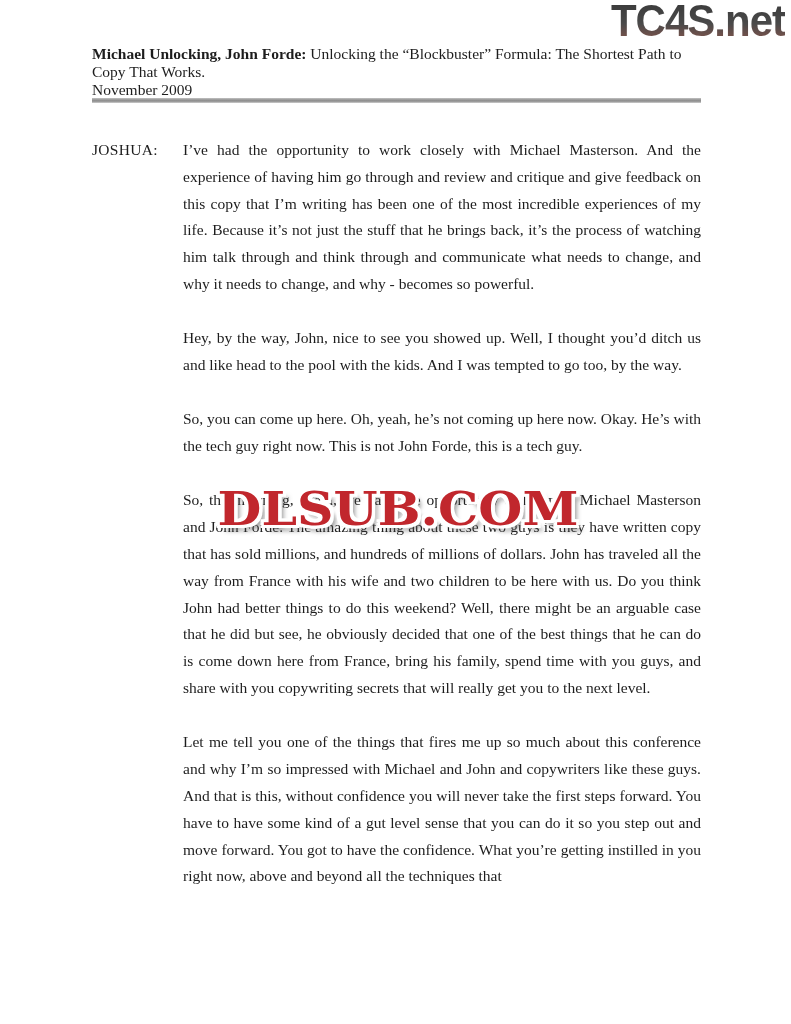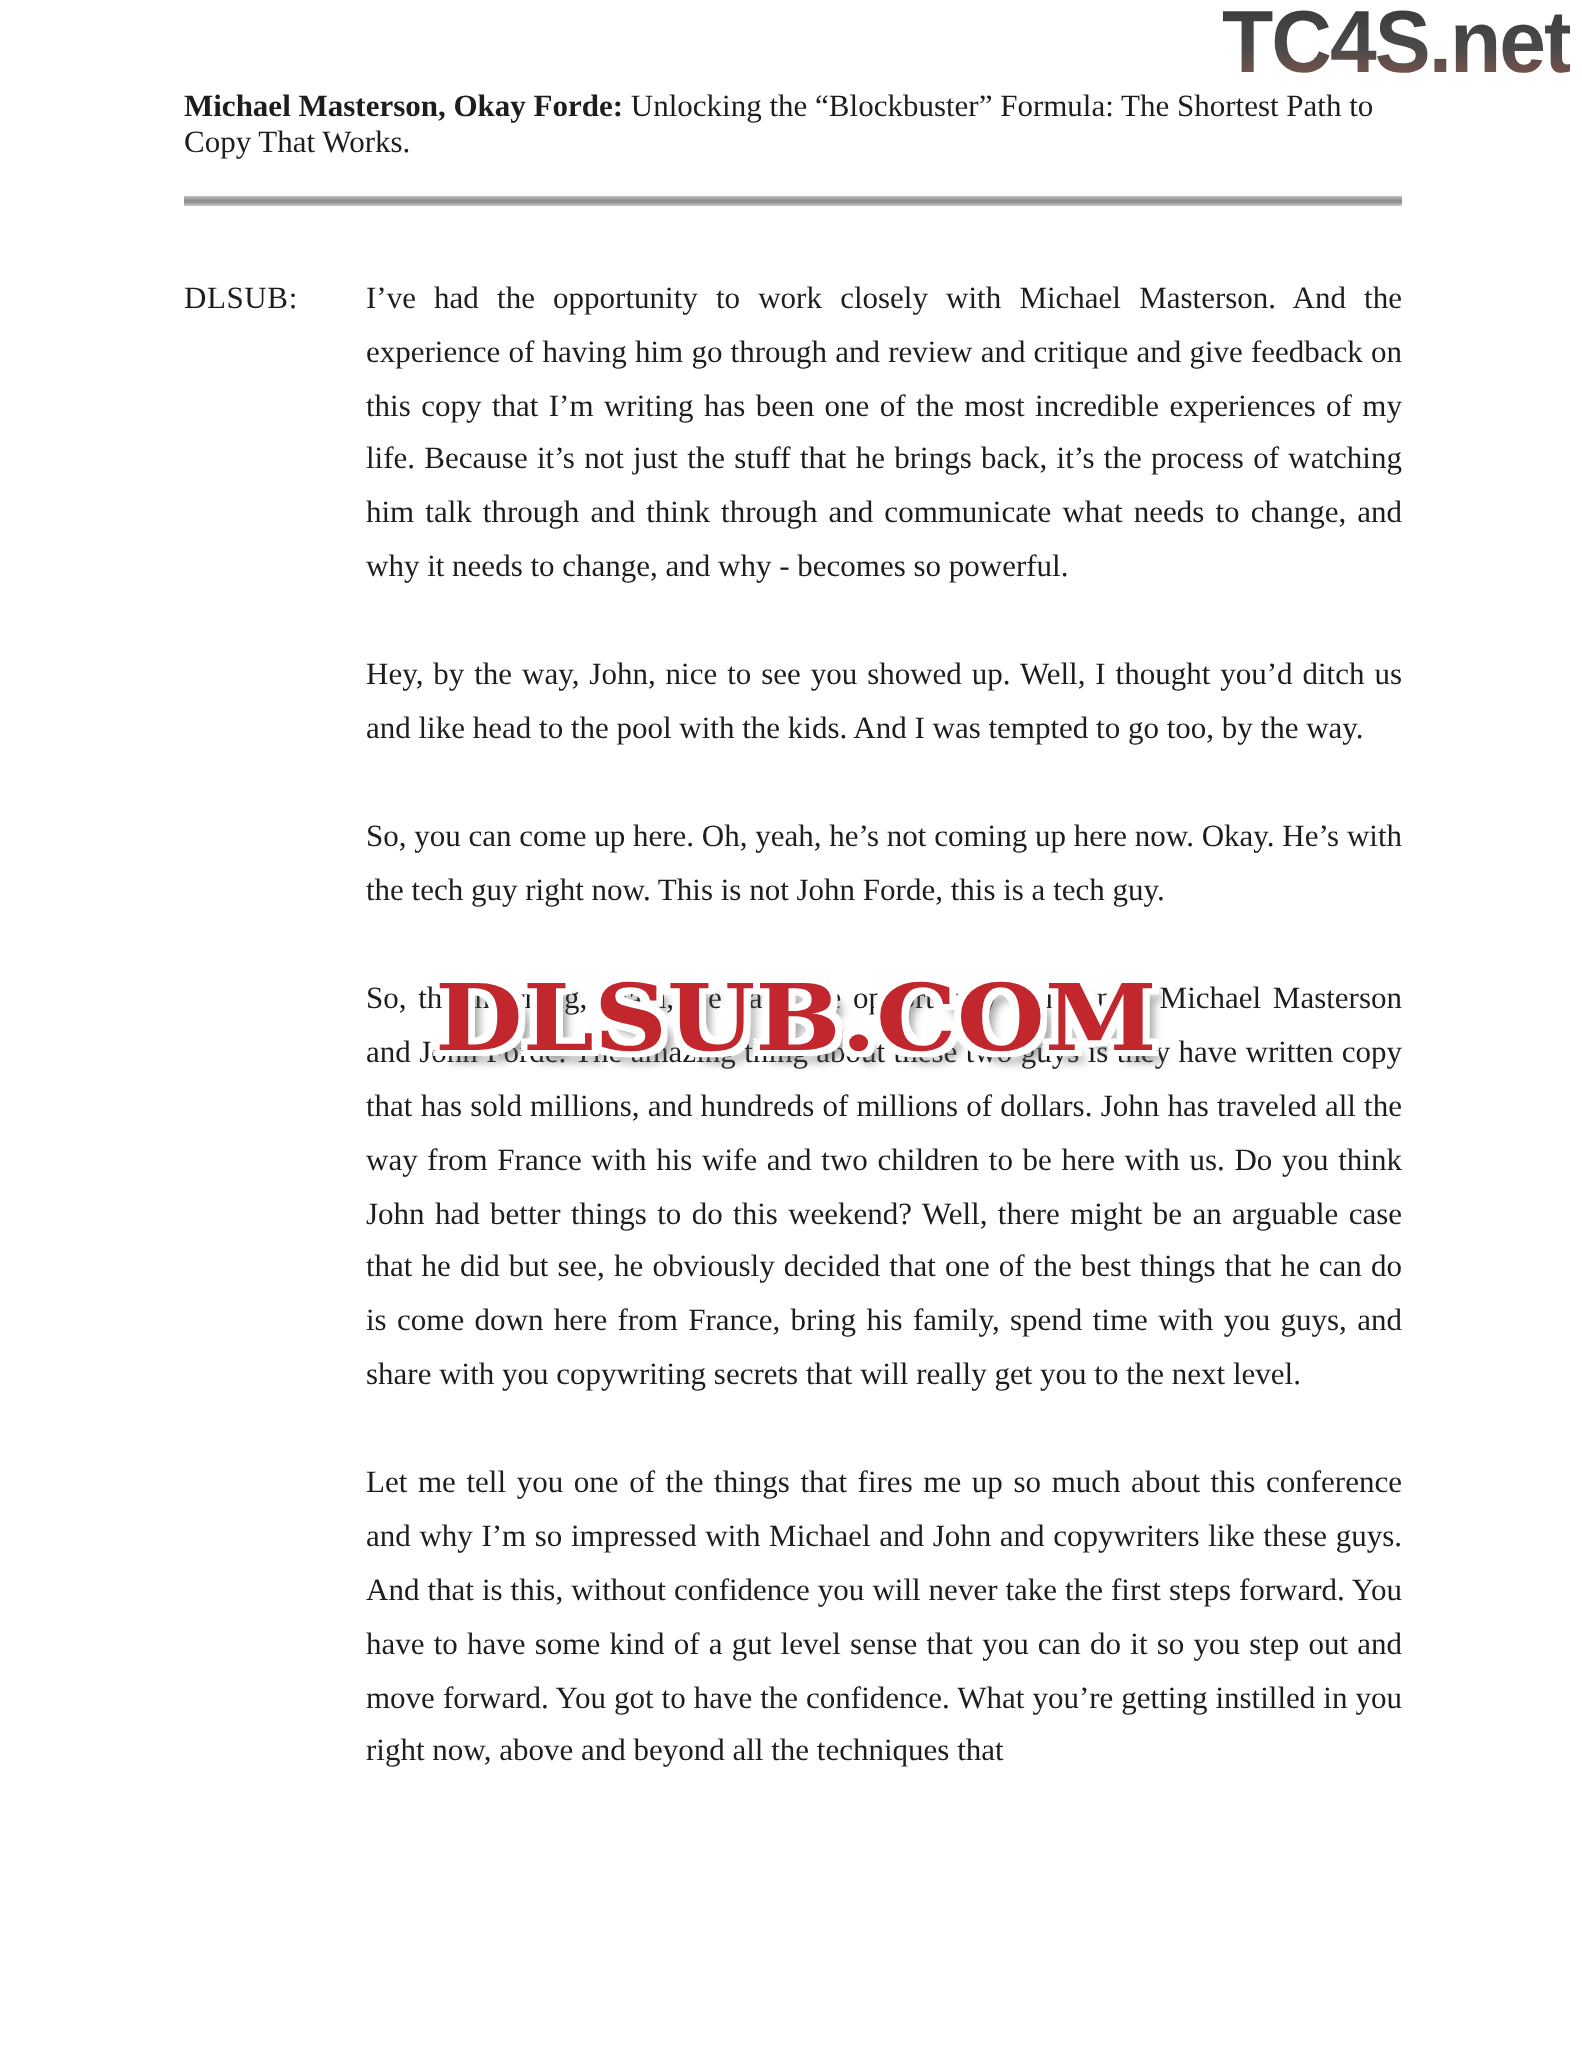--- a/index.html
+++ b/index.html
@@ -120,26 +120,27 @@
   }
 </style>
 </head>
 <body>
 
 <div class="page">
 
   <div class="tc4s-logo">TC4S.net</div>
 
   <div class="header">
-    <span class="speakers">Michael Masterson, Okay Forde:</span><span> Unlocking the “Blockbuster” Formula: The Shortest Path to Copy That Works.</span>
+    <span class="speakers">Michael Unlocking, John Forde:</span><span> Unlocking the “Blockbuster” Formula: The Shortest Path to Copy That Works.</span>
+    <span class="date">November 2009</span>
   </div>
   <div class="header-rule"></div>
 
   <div class="transcript">
-    <span class="speaker-label">DLSUB:</span>
+    <span class="speaker-label">JOSHUA:</span>
     <div class="paragraphs">
       <p>I’ve had the opportunity to work closely with Michael Masterson. And the experience of having him go through and review and critique and give feedback on this copy that I’m writing has been one of the most incredible experiences of my life. Because it’s not just the stuff that he brings back, it’s the process of watching him talk through and think through and communicate what needs to change, and why it needs to change, and why - becomes so powerful.</p>
       <p>Hey, by the way, John, nice to see you showed up. Well, I thought you’d ditch us and like head to the pool with the kids. And I was tempted to go too, by the way.</p>
       <p>So, you can come up here. Oh, yeah, he’s not coming up here now. Okay. He’s with the tech guy right now. This is not John Forde, this is a tech guy.</p>
       <p>So, this morning, again, we have the opportunity to listen to Michael Masterson and John Forde. The amazing thing about these two guys is they have written copy that has sold millions, and hundreds of millions of dollars. John has traveled all the way from France with his wife and two children to be here with us. Do you think John had better things to do this weekend? Well, there might be an arguable case that he did but see, he obviously decided that one of the best things that he can do is come down here from France, bring his family, spend time with you guys, and share with you copywriting secrets that will really get you to the next level.</p>
       <p>Let me tell you one of the things that fires me up so much about this conference and why I’m so impressed with Michael and John and copywriters like these guys. And that is this, without confidence you will never take the first steps forward. You have to have some kind of a gut level sense that you can do it so you step out and move forward. You got to have the confidence. What you’re getting instilled in you right now, above and beyond all the techniques that</p>
     </div>
   </div>
 
   <div class="dlsub-watermark">DLSUB.COM</div>

